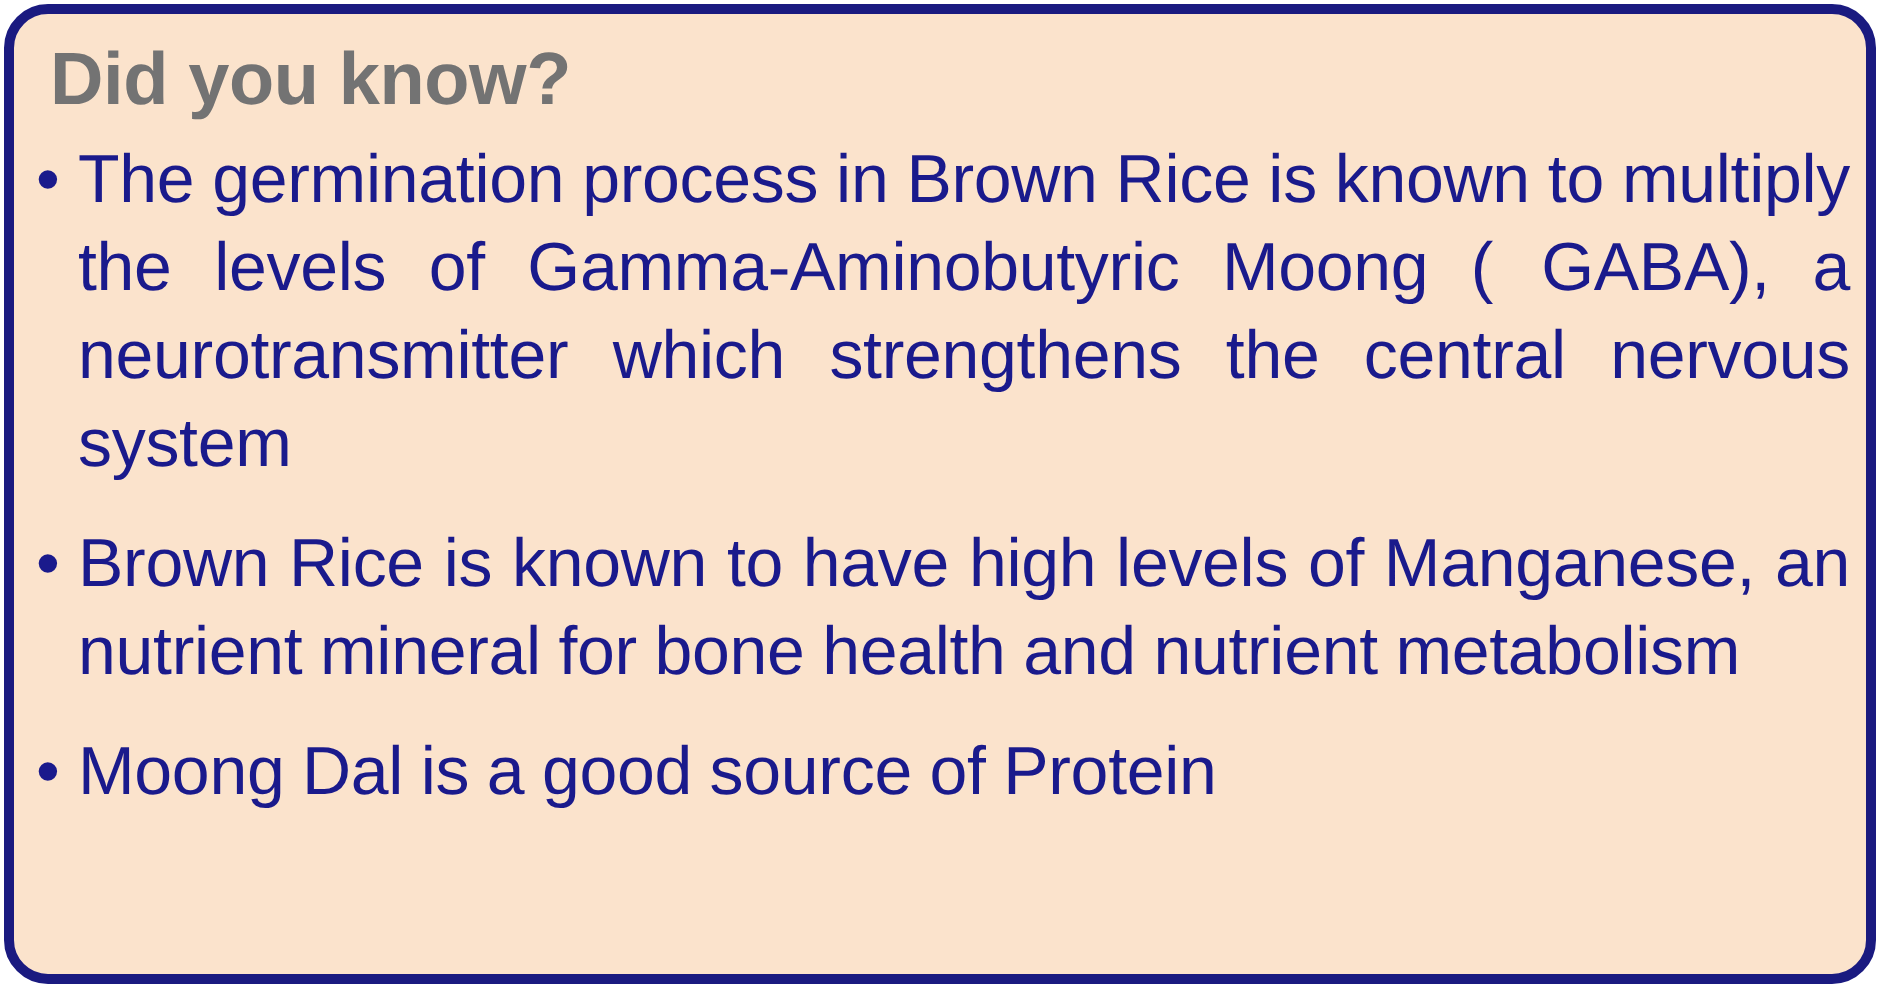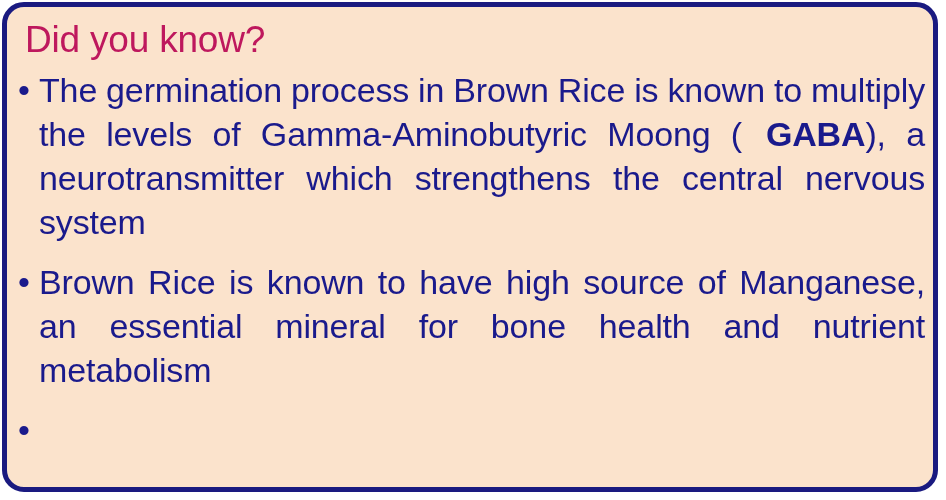--- a/index.html
+++ b/index.html
@@ -32,22 +32,22 @@
     position: absolute;
     left: 0;
     top: 0;
     right: 0;
     bottom: 0;
     padding: 11px 8px 0 9px;
     box-sizing: border-box;
   }
 
   .title {
-    color: #be185d;
-    font-weight: normal;
+    color: #737373;
+    font-weight: bold;
     font-size: 37px;
     line-height: 44px;
     letter-spacing: -0.2px;
     margin: 0 0 6px 9px;
     white-space: nowrap;
   }
 
   .bullets {
     margin: 0;
     padding: 0;
@@ -78,41 +78,41 @@
     font-size: 34px;
     line-height: 44px;
   }
 
   
   .bullet .txt {
     display: inline;
   }
 
   .bold {
-    font-weight: bold;
+    font-weight: normal;
     margin-left: 24px;
   }
 </style>
 </head>
 <body>
 
 <div id="factbox">
   <div class="inner">
 
     <div class="title">Did you know?</div>
 
     <div class="bullets">
 
       <div class="bullet">
         <span class="dot">•</span><span class="txt">The germination process in Brown Rice is known to multiply the levels of Gamma-Aminobutyric Moong (</span><span class="txt bold">GABA</span><span class="txt">), a neurotransmitter which strengthens the central nervous system</span>
       </div>
 
       <div class="bullet">
-        <span class="dot">•</span><span class="txt">Brown Rice is known to have high source of Manganese, an essential mineral for bone health and nutrient metabolism</span>
+        <span class="dot">•</span><span class="txt">Brown Rice is known to have high levels of Manganese, an nutrient mineral for bone health and nutrient metabolism</span>
       </div>
 
       <div class="bullet">
-        <span class="dot">•</span>
+        <span class="dot">•</span><span class="txt">Moong Dal is a good source of Protein</span>
       </div>
 
     </div>
   </div>
 </div>
 
 </body></html>

